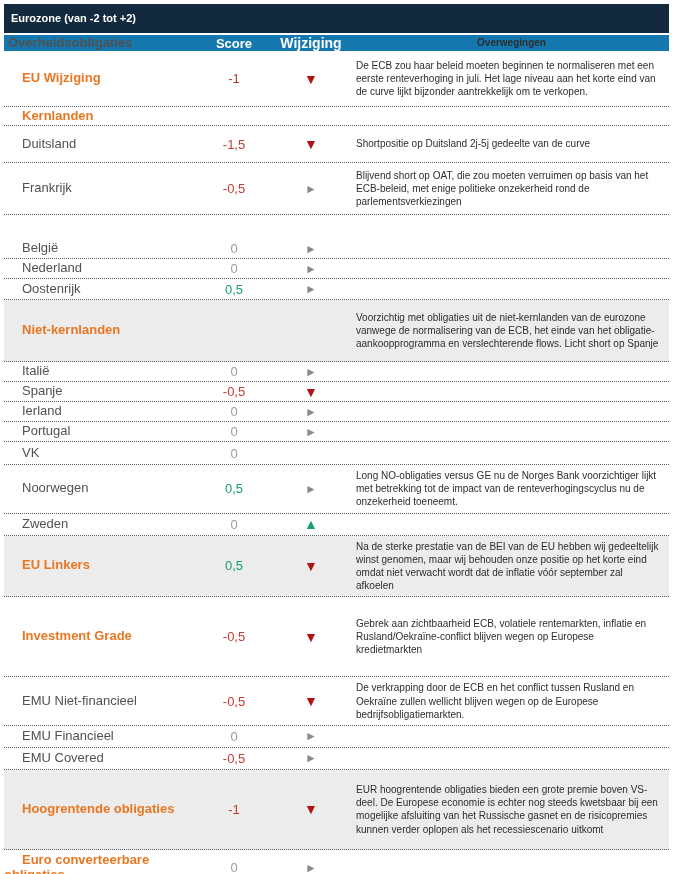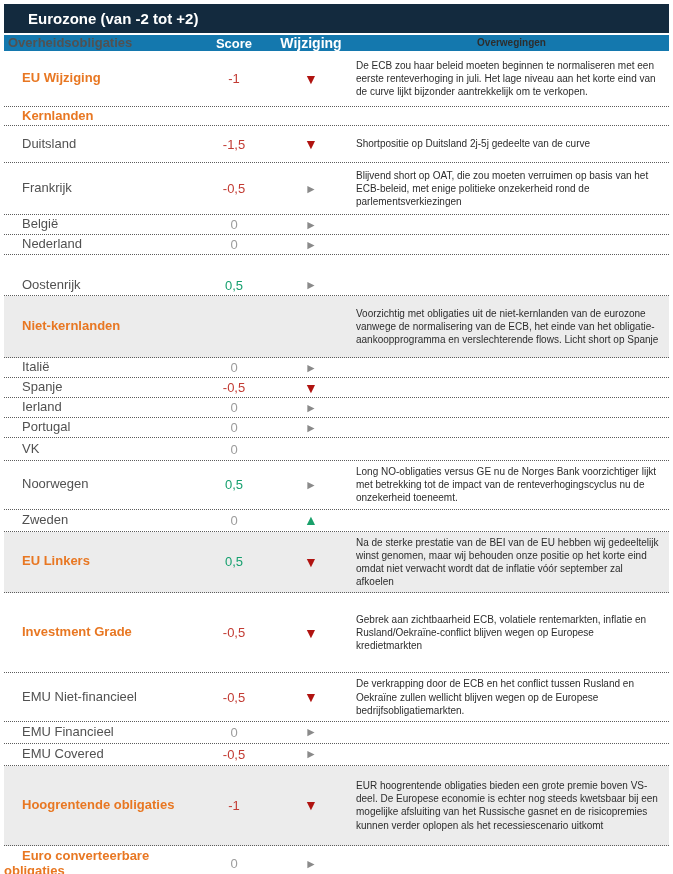--- a/index.html
+++ b/index.html
@@ -1,20 +1,20 @@
 <!DOCTYPE html>
 <html><head>
 <meta charset="utf-8">
 <style>
   html,body{margin:0;padding:0;background:#ffffff;}
   body{font-family:"Liberation Sans", sans-serif; width:673px;}
   .page{margin:4px 4px 0 4px; width:665px;}
   .titlebar{
-    background:#132a3e; color:#ffffff; font-weight:bold; font-size:15px;
-    height:29px; line-height:29px; padding-left:24px; box-sizing:border-box;
+    background:#132a3e; color:#ffffff; font-weight:bold; font-size:11px;
+    height:29px; line-height:29px; padding-left:7px; box-sizing:border-box;
   }
   .gap{height:2px; background:#ffffff;}
   .grid{
     display:grid;
     grid-template-columns:196px 68px 86px 1fr;
     align-items:center;
     box-sizing:border-box;
   }
   .colhead{
     background:#1478ae; color:#ffffff; font-weight:bold; font-size:13px;
@@ -80,33 +80,33 @@
         <div class="c score red">-1,5</div>
         <div class="c change down">▼</div>
         <div class="c desc">Shortpositie op Duitsland 2j-5j gedeelte van de curve</div>
       </div>
       <div class="grid row plain" style="min-height: 52px;">
         <div class="c name">Frankrijk</div>
         <div class="c score red">-0,5</div>
         <div class="c change right">►</div>
         <div class="c desc">Blijvend short op OAT, die zou moeten verruimen op basis van het ECB-beleid, met enige politieke onzekerheid rond de parlementsverkiezingen</div>
       </div>
-      <div class="grid row plain" style="min-height: 20px;">
+      <div class="grid row plain" style="min-height: 20px; margin-top: 24px;">
         <div class="c name">België</div>
         <div class="c score gray">0</div>
         <div class="c change right">►</div>
         <div class="c desc"></div>
       </div>
       <div class="grid row plain" style="min-height: 20px;">
         <div class="c name">Nederland</div>
         <div class="c score gray">0</div>
         <div class="c change right">►</div>
         <div class="c desc"></div>
       </div>
-      <div class="grid row plain" style="min-height: 21px; margin-top: 20px;">
+      <div class="grid row plain" style="min-height: 21px;">
         <div class="c name">Oostenrijk</div>
         <div class="c score green">0,5</div>
         <div class="c change right">►</div>
         <div class="c desc"></div>
       </div>
       <div class="grid row major shaded" style="min-height: 62px;">
         <div class="c name">Niet-kernlanden</div>
         <div class="c score gray"></div>
         <div class="c change none"></div>
         <div class="c desc">Voorzichtig met obligaties uit de niet-kernlanden van de eurozone vanwege de normalisering van de ECB, het einde van het obligatie-aankoopprogramma en verslechterende flows. Licht short op Spanje</div>

